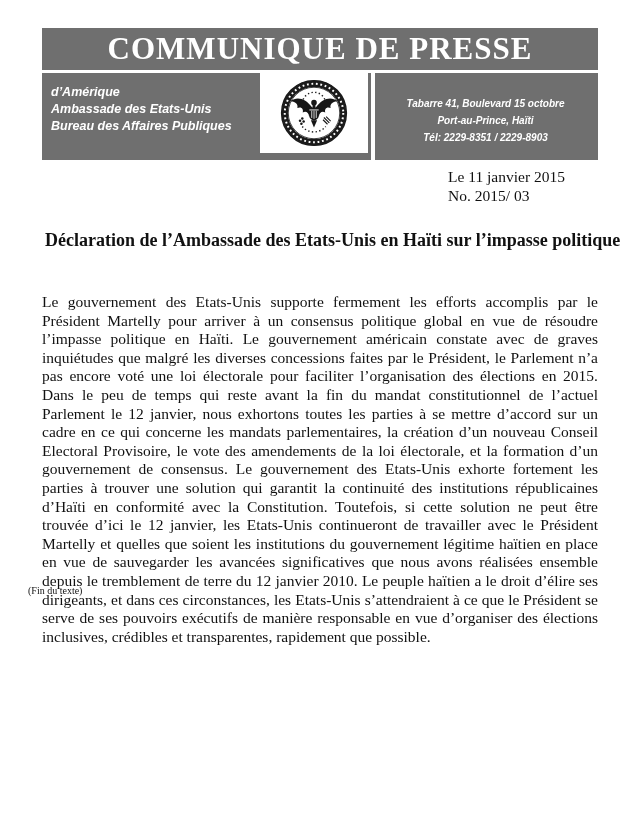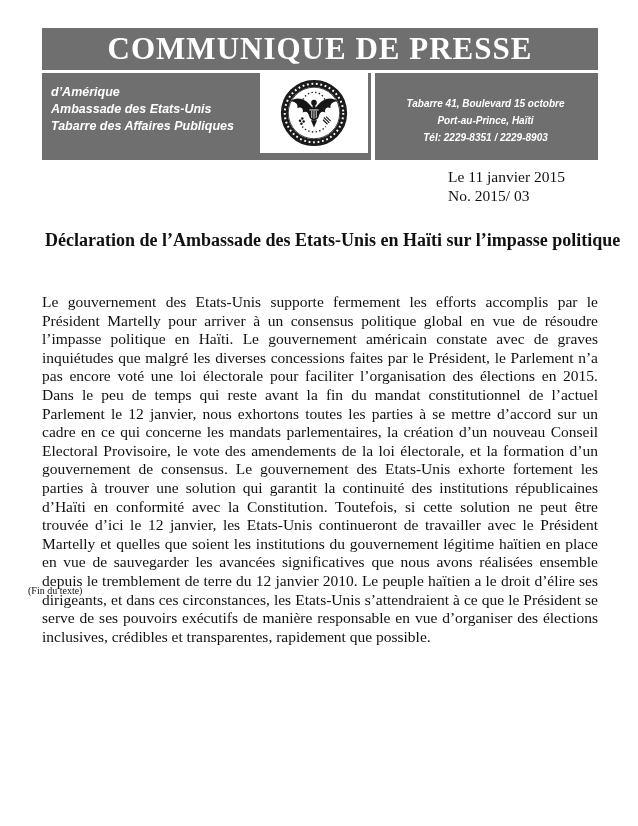--- a/index.html
+++ b/index.html
@@ -81,21 +81,21 @@
 
   <div class="titlebar">
     <span class="masthead">COMMUNIQUE DE PRESSE</span>
   </div>
 
   <div class="infobar">
 
     <div class="info-left">
       <div>d’Amérique</div>
       <div>Ambassade des Etats-Unis</div>
-      <div>Tabarre des Affaires Publiques</div>
+      <div>Bureau des Affaires Publiques</div>
     </div>
 
     <div class="seal-box">
 
       <svg width="72" height="72" viewBox="0 0 80 80" aria-hidden="true">
         <circle cx="40" cy="40" r="36" fill="#ffffff" stroke="#1b1b1b" stroke-width="1.6"></circle>
         <circle cx="40" cy="40" r="32.5" fill="none" stroke="#1b1b1b" stroke-width="7"></circle>
         <circle cx="40" cy="40" r="32.5" fill="none" stroke="#ffffff" stroke-width="2.2" stroke-dasharray="2 3"></circle>
         <circle cx="40" cy="40" r="28.6" fill="#ffffff" stroke="#1b1b1b" stroke-width="0.9"></circle>
 

